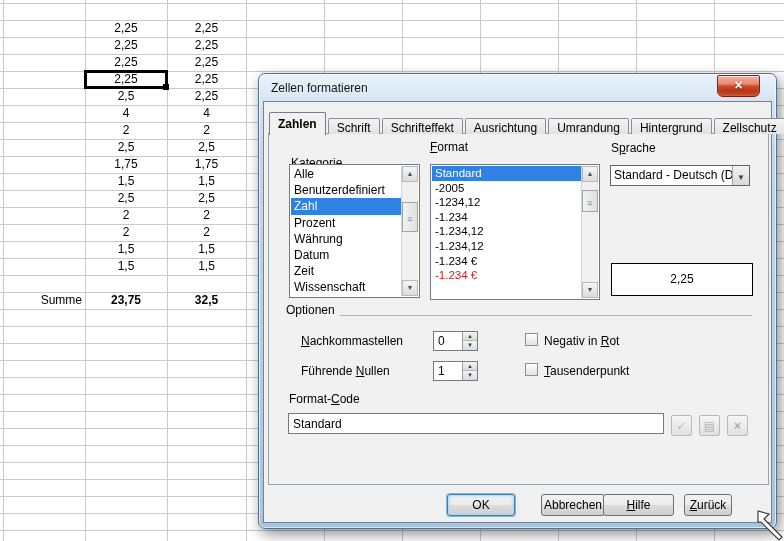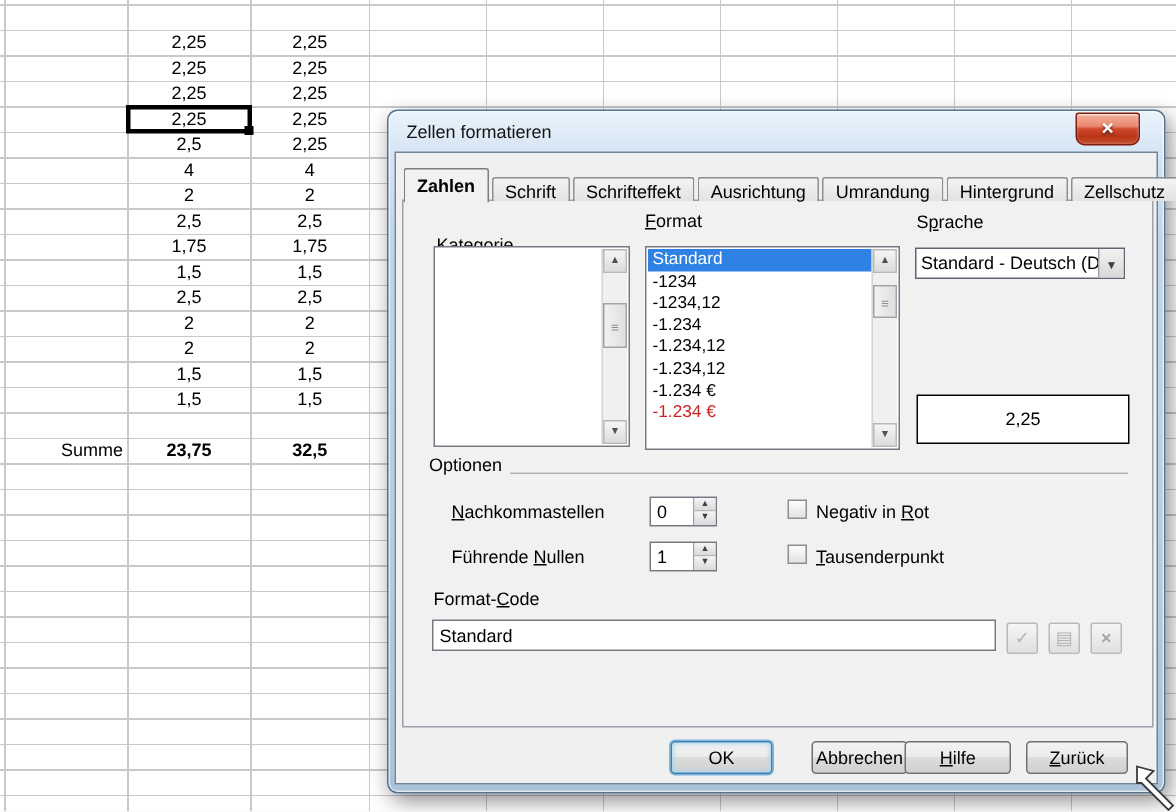--- a/index.html
+++ b/index.html
@@ -98,21 +98,21 @@
   #btn-doc{left:430px;}   #btn-doc span{color:#b2b2b2;font-weight:normal;}
   #btn-del{left:458px;}   #btn-del span{color:#a8a8a8;}
   
   .pushbtn{position:absolute;top:392px;height:22px;box-sizing:border-box;
       background:linear-gradient(180deg,#f2f2f2 0%,#ebebeb 49%,#dddddd 50%,#cfcfcf 100%);
       border:1px solid #707070;border-radius:3px;font-size:12px;text-align:center;line-height:20px;cursor:pointer;}
   #ok-btn{left:183px;width:68px;border:1px solid #3c7fb1;
       box-shadow:0 0 0 1px #7eb4d8, inset 0 0 3px 1px #a9d9f0;}
   #cancel-btn{left:277px;width:64px;}
   #help-btn{left:339px;width:71px;}
-  #back-btn{left:420px;width:68px;}
+  #back-btn{left:420px;width:48px;}
   u{text-decoration:underline;}
   
   #cursor{position:absolute;left:756px;top:509px;z-index:20;}
 </style>
 </head>
 <body>
 
 <div id="root">
 
   <div id="sheet" style="background-image: linear-gradient(90deg, transparent 3px, rgb(201, 201, 201) 3px, rgb(201, 201, 201) 4px, transparent 4px), linear-gradient(90deg, transparent 85px, rgb(201, 201, 201) 85px, rgb(201, 201, 201) 86px, transparent 86px), linear-gradient(90deg, transparent 167px, rgb(201, 201, 201) 167px, rgb(201, 201, 201) 168px, transparent 168px), linear-gradient(90deg, transparent 246px, rgb(201, 201, 201) 246px, rgb(201, 201, 201) 247px, transparent 247px), linear-gradient(90deg, transparent 324px, rgb(201, 201, 201) 324px, rgb(201, 201, 201) 325px, transparent 325px), linear-gradient(90deg, transparent 402px, rgb(201, 201, 201) 402px, rgb(201, 201, 201) 403px, transparent 403px), linear-gradient(90deg, transparent 480px, rgb(201, 201, 201) 480px, rgb(201, 201, 201) 481px, transparent 481px), linear-gradient(90deg, transparent 558px, rgb(201, 201, 201) 558px, rgb(201, 201, 201) 559px, transparent 559px), linear-gradient(90deg, transparent 636px, rgb(201, 201, 201) 636px, rgb(201, 201, 201) 637px, transparent 637px), linear-gradient(90deg, transparent 714px, rgb(201, 201, 201) 714px, rgb(201, 201, 201) 715px, transparent 715px), linear-gradient(transparent 3px, rgb(201, 201, 201) 3px, rgb(201, 201, 201) 4px, transparent 4px), linear-gradient(transparent 20px, rgb(201, 201, 201) 20px, rgb(201, 201, 201) 21px, transparent 21px), linear-gradient(transparent 37px, rgb(201, 201, 201) 37px, rgb(201, 201, 201) 38px, transparent 38px), linear-gradient(transparent 54px, rgb(201, 201, 201) 54px, rgb(201, 201, 201) 55px, transparent 55px), linear-gradient(transparent 71px, rgb(201, 201, 201) 71px, rgb(201, 201, 201) 72px, transparent 72px), linear-gradient(transparent 88px, rgb(201, 201, 201) 88px, rgb(201, 201, 201) 89px, transparent 89px), linear-gradient(transparent 105px, rgb(201, 201, 201) 105px, rgb(201, 201, 201) 106px, transparent 106px), linear-gradient(transparent 122px, rgb(201, 201, 201) 122px, rgb(201, 201, 201) 123px, transparent 123px), linear-gradient(transparent 139px, rgb(201, 201, 201) 139px, rgb(201, 201, 201) 140px, transparent 140px), linear-gradient(transparent 156px, rgb(201, 201, 201) 156px, rgb(201, 201, 201) 157px, transparent 157px), linear-gradient(transparent 173px, rgb(201, 201, 201) 173px, rgb(201, 201, 201) 174px, transparent 174px), linear-gradient(transparent 190px, rgb(201, 201, 201) 190px, rgb(201, 201, 201) 191px, transparent 191px), linear-gradient(transparent 207px, rgb(201, 201, 201) 207px, rgb(201, 201, 201) 208px, transparent 208px), linear-gradient(transparent 224px, rgb(201, 201, 201) 224px, rgb(201, 201, 201) 225px, transparent 225px), linear-gradient(transparent 241px, rgb(201, 201, 201) 241px, rgb(201, 201, 201) 242px, transparent 242px), linear-gradient(transparent 258px, rgb(201, 201, 201) 258px, rgb(201, 201, 201) 259px, transparent 259px), linear-gradient(transparent 275px, rgb(201, 201, 201) 275px, rgb(201, 201, 201) 276px, transparent 276px), linear-gradient(transparent 292px, rgb(201, 201, 201) 292px, rgb(201, 201, 201) 293px, transparent 293px), linear-gradient(transparent 309px, rgb(201, 201, 201) 309px, rgb(201, 201, 201) 310px, transparent 310px), linear-gradient(transparent 326px, rgb(201, 201, 201) 326px, rgb(201, 201, 201) 327px, transparent 327px), linear-gradient(transparent 343px, rgb(201, 201, 201) 343px, rgb(201, 201, 201) 344px, transparent 344px), linear-gradient(transparent 360px, rgb(201, 201, 201) 360px, rgb(201, 201, 201) 361px, transparent 361px), linear-gradient(transparent 377px, rgb(201, 201, 201) 377px, rgb(201, 201, 201) 378px, transparent 378px), linear-gradient(transparent 394px, rgb(201, 201, 201) 394px, rgb(201, 201, 201) 395px, transparent 395px), linear-gradient(transparent 411px, rgb(201, 201, 201) 411px, rgb(201, 201, 201) 412px, transparent 412px), linear-gradient(transparent 428px, rgb(201, 201, 201) 428px, rgb(201, 201, 201) 429px, transparent 429px), linear-gradient(transparent 445px, rgb(201, 201, 201) 445px, rgb(201, 201, 201) 446px, transparent 446px), linear-gradient(transparent 462px, rgb(201, 201, 201) 462px, rgb(201, 201, 201) 463px, transparent 463px), linear-gradient(transparent 479px, rgb(201, 201, 201) 479px, rgb(201, 201, 201) 480px, transparent 480px), linear-gradient(transparent 496px, rgb(201, 201, 201) 496px, rgb(201, 201, 201) 497px, transparent 497px), linear-gradient(transparent 513px, rgb(201, 201, 201) 513px, rgb(201, 201, 201) 514px, transparent 514px), linear-gradient(transparent 530px, rgb(201, 201, 201) 530px, rgb(201, 201, 201) 531px, transparent 531px);">
@@ -167,36 +167,46 @@
           <div class="tab">Schrifteffekt</div>
           <div class="tab">Ausrichtung</div>
           <div class="tab">Umrandung</div>
           <div class="tab">Hintergrund</div>
           <div class="tab">Zellschutz</div>
         </div>
 
       <div id="panel">
         <div class="plabel" style="left:22px;top:22px;"><u>K</u>ategorie</div>
         <div class="listbox" id="kat-list">
+          <div class="list-items" id="kat-items">
+              <div class="litem">Alle</div>
+              <div class="litem">Benutzerdefiniert</div>
+              <div class="litem selected">Zahl</div>
+              <div class="litem">Prozent</div>
+              <div class="litem">Währung</div>
+              <div class="litem">Datum</div>
+              <div class="litem">Zeit</div>
+              <div class="litem">Wissenschaft</div>
+            </div>
           <div class="vscroll">
             <div class="sbtn up">
                 <span>▲</span>
               </div>
             <div class="sthumb" style="top:36px;height:30px;line-height:28px;"><span>≡</span></div>
             <div class="sbtn down">
                 <span>▼</span>
               </div>
           </div>
         </div>
 
         <div class="plabel" style="left:161px;top:6px;"><u>F</u>ormat</div>
         <div class="listbox" id="fmt-list">
           <div class="list-items" id="fmt-items">
               <div class="litem selected">Standard</div>
-              <div class="litem">-1234</div>
+              <div class="litem">-2005</div>
               <div class="litem">-1234,12</div>
               <div class="litem">-1.234</div>
               <div class="litem">-1.234,12</div>
               <div class="litem">-1.234,12</div>
               <div class="litem">-1.234 €</div>
               <div class="litem red">-1.234 €</div>
             </div>
           <div class="vscroll">
             <div class="sbtn up">
                 <span>▲</span>

